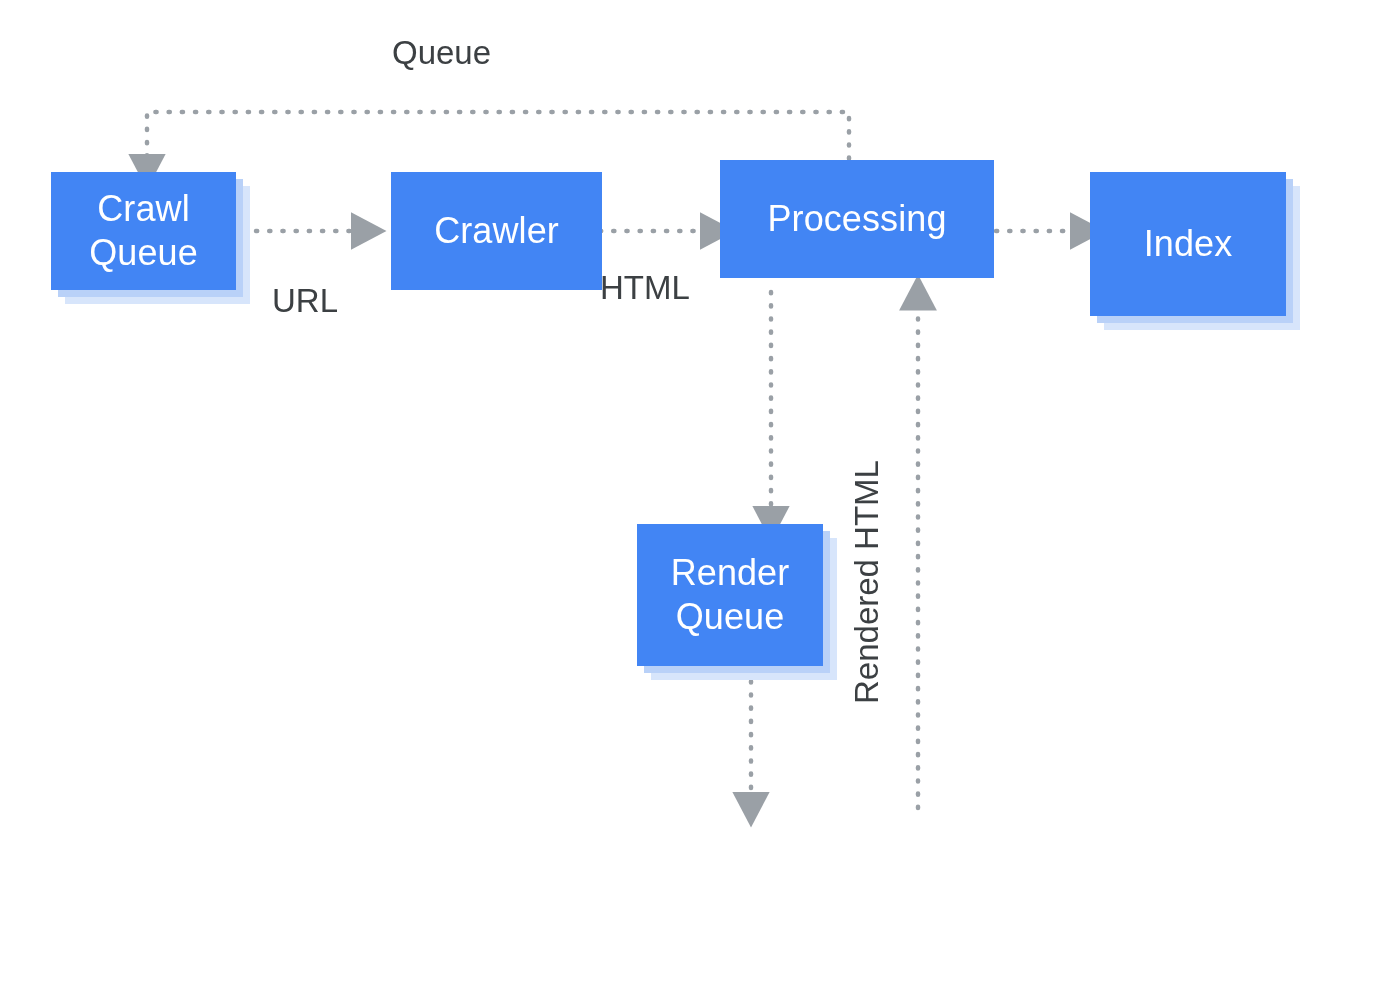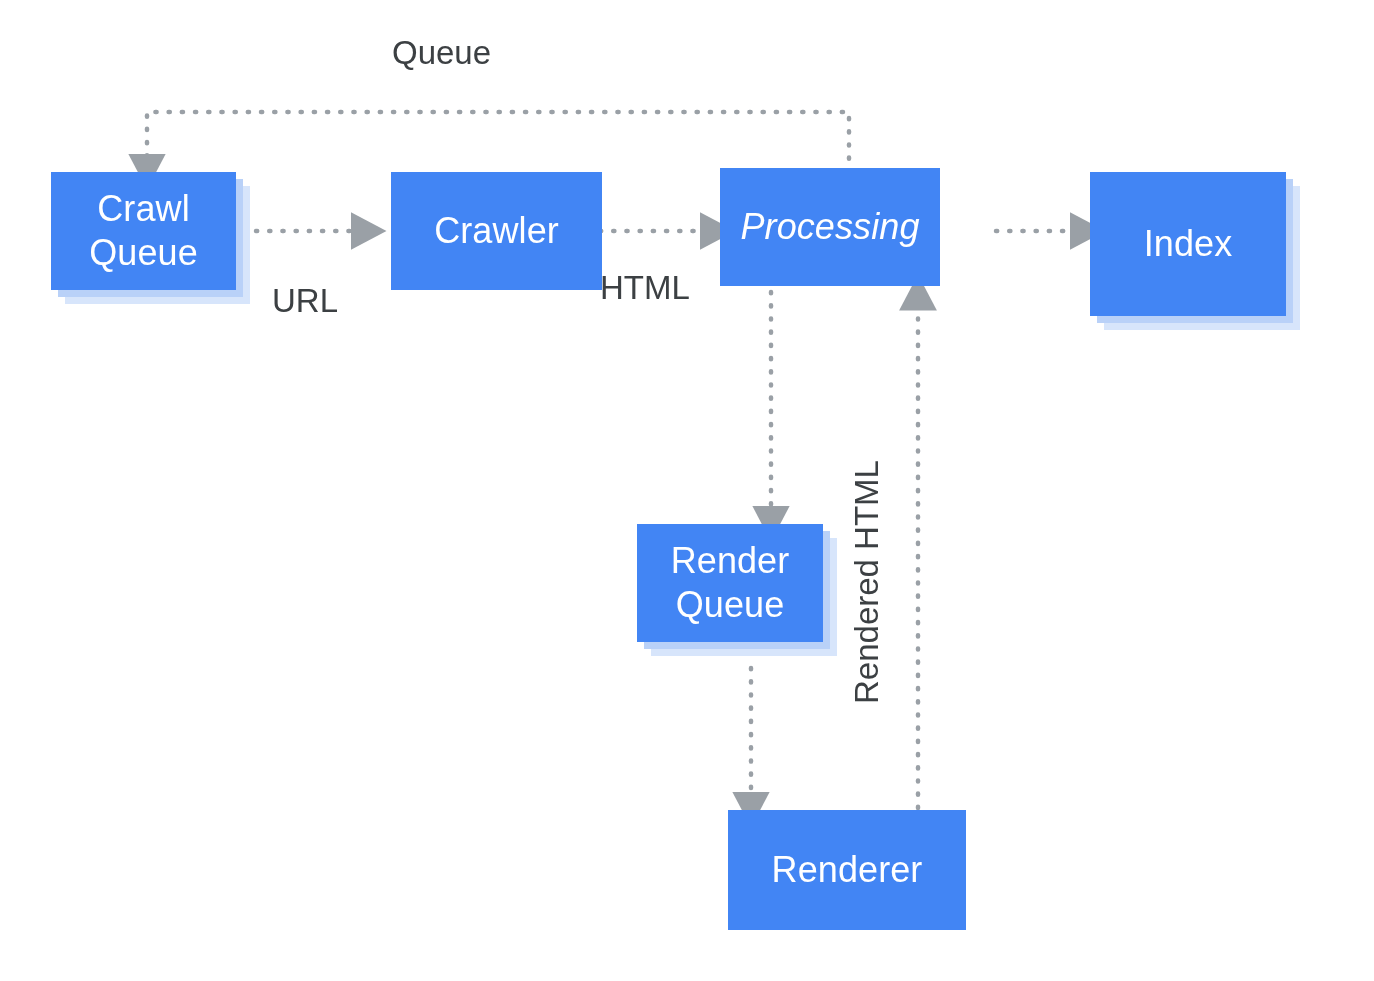--- a/index.html
+++ b/index.html
@@ -65,23 +65,23 @@
     line-height: 1.22;
     font-weight: 400;
     text-align: center;
     letter-spacing: 0.1px;
     white-space: pre-line;
   }
 
   
   #node-crawl-queue  { left: 51px;  top: 172px; width: 185px; height: 118px; border-radius: 24px; }
   #node-crawler      { left: 371px; top: 172px; width: 211px; height: 118px; margin-left: 20px; }
-  #node-processing   { left: 720px; top: 168px; width: 220px; height: 118px; font-style: italic; }
+  #node-processing   { left: 720px; top: 160px; width: 274px; height: 118px; }
   #node-index        { left: 1090px;top: 172px; width: 196px; height: 144px; }
-  #node-render-queue { left: 637px; top: 524px; width: 186px; height: 118px; }
+  #node-render-queue { left: 637px; top: 524px; width: 186px; height: 142px; }
   #node-renderer     { left: 728px; top: 810px; width: 238px; height: 120px; }
 
   
   .edge-label {
     position: absolute;
     color: #3c4043;
     font-size: 33px;
     line-height: 1;
     white-space: nowrap;
   }
@@ -169,25 +169,20 @@
 
   <div class="node" id="node-render-queue">
     <div class="node-shadow layer-far"></div>
     <div class="node-shadow layer-near"></div>
     <div class="node-face">
       <span class="node-label">Render
 Queue</span>
     </div>
   </div>
 
-  <div class="node" id="node-renderer">
-    <div class="node-face">
-      <span class="node-label">Renderer</span>
-    </div>
-  </div>
 
   <span class="edge-label" id="edge-label-urls">Queue</span>
 
   <span class="edge-label" id="edge-label-url">URL</span>
 
   <span class="edge-label" id="edge-label-html">HTML</span>
 
   <span class="edge-label" id="edge-label-rendered-html">Rendered HTML</span>
 
 </div>

